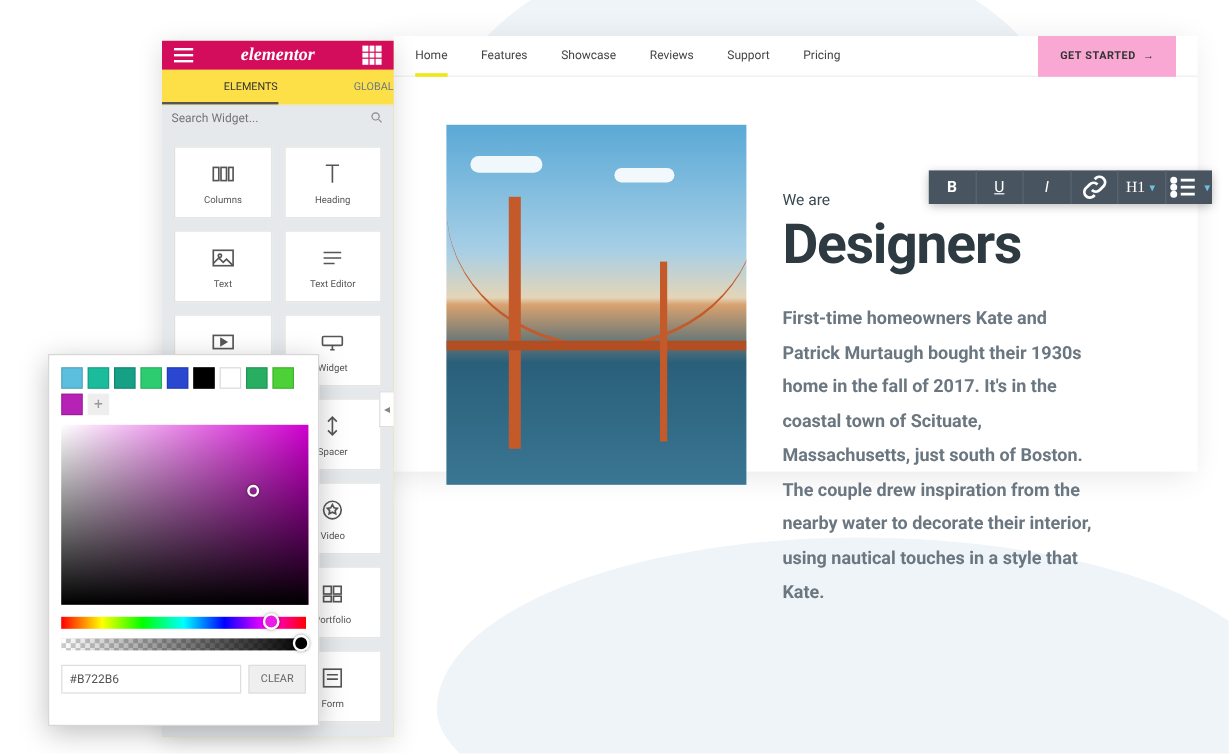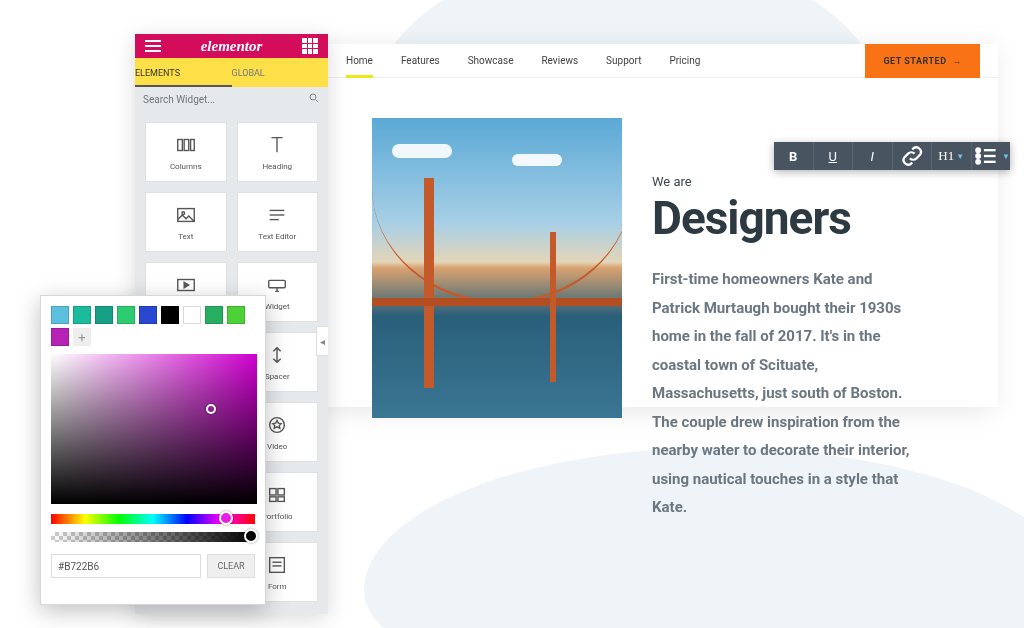--- a/index.html
+++ b/index.html
@@ -11,36 +11,36 @@
 
   
   .panel { position: absolute; left: 135px; top: 34px; width: 193px; height: 580px; background: #fde047; box-shadow: 0 4px 20px rgba(0,0,0,0.15); z-index: 3; display: flex; flex-direction: column; }
   .panel-header { height: 32px; background: #d30c5c; display: flex; align-items: center; justify-content: space-between; padding: 0 10px; color: #fff; }
   .panel-header .brand { font-family: cursive; font-size: 15px; font-weight: bold; font-style: italic; }
   .panel-header .hamb, .panel-header .grid-icn { width: 16px; height: 16px; display:flex; flex-direction:column; justify-content:space-around; cursor:pointer; }
   .panel-header .hamb span { height:2px; background:#fff; }
   .panel-header .grid-icn { display:grid; grid-template-columns:1fr 1fr 1fr; grid-template-rows:1fr 1fr 1fr; gap:1px; }
   .panel-header .grid-icn span { background:#fff; }
   .panel-tabs { display:flex; height: 30px; border-bottom: 1px solid #e6e9ec; }
-  .panel-tabs div { flex:1; text-align:left; font-size: 9px; line-height:30px; color:#6d7882; border-bottom:2px solid transparent; cursor:pointer; }
+  .panel-tabs div { flex:1; text-align:right; font-size: 9px; line-height:30px; color:#6d7882; border-bottom:2px solid transparent; cursor:pointer; }
   .panel-tabs div.active { border-bottom:2px solid #555; color:#333; }
   .panel-search { display:flex; align-items:center; height:28px; background:#e6e9ec; padding:1px 8px; }
   .panel-search input { border:none; background:transparent; flex:1; font-size:10px; color:#777; }
   .panel-search .sicon { color:#888; font-size:12px; }
   .widgets { padding:12px 10px; display:grid; grid-template-columns:1fr 1fr; gap:10px; background:#e6e9ec; }
   .widget { background:#fff; height:60px; border:1px solid #e0e0e0; display:flex; flex-direction:column; align-items:center; justify-content:center; gap:6px; cursor:pointer; }
   .widget .wicon { width:22px; height:22px; display:flex; align-items:center; justify-content:center; }
   .widget .wlabel { font-size:8px; color:#555; }
 
   
-  .preview { position:absolute; left:328px; top:44px; width:670px; height:363px; background:#fff; box-shadow: -4px 4px 25px rgba(0,0,0,0.1); z-index:2; }
+  .preview { position:absolute; left:328px; top:30px; width:670px; height:363px; background:#fff; box-shadow: -4px 4px 25px rgba(0,0,0,0.1); z-index:2; }
   .preview-nav { height:34px; border-bottom:1px solid #eee; display:flex; align-items:center; padding:0 18px; font-size:10px; }
   .preview-nav .navitem { margin-right:28px; color:#444; position:relative; cursor:pointer;}
   .preview-nav .navitem.active::after { content:''; position:absolute; left:0; right:0; bottom:-12px; height:3px; background:#ece81a; }
-  .preview-nav .cta { margin-left:auto; background:#f97316; color:#333; font-size:9px; font-weight:bold; padding:11px 18px; letter-spacing:0.5px; cursor:pointer; display:flex; align-items:center; gap:6px; height:34px;}
+  .preview-nav .cta { margin-left:auto; background:#f9a8d4; color:#333; font-size:9px; font-weight:bold; padding:11px 18px; letter-spacing:0.5px; cursor:pointer; display:flex; align-items:center; gap:6px; height:34px;}
   .preview-body { display:flex; gap:30px; padding:40px 44px; }
   .bridge-img { width:250px; height:300px; background: linear-gradient(180deg, #5aa9d6 0%, #a7cfe6 35%, #e3d5b8 48%, #d8a270 50%, #2a5f7a 66%, #3a7693 100%); position:relative; overflow:hidden; }
   .bridge-img::before, .bridge-img::after { content:''; position:absolute; background:#c45a2a; }
   .bridge-img::before { left:52px; top:60px; width:10px; height:210px; }
   .bridge-img::after { left:178px; top:114px; width:6px; height:150px; }
   .bridge-deck { position:absolute; left:0; right:0; top:180px; height:8px; background:#b24e22; }
   .bridge-cable1 { position:absolute; left:0; top:60px; width:260px; height:126px; border-top:3px solid #c45a2a; border-radius:140px 140px 0 0 / 126px 126px 0 0; transform:scaleY(-1); }
   .cloud { position:absolute; background:#fff; border-radius:20px; opacity:0.9; }
   .cloud.c1 { left:20px; top:26px; width:60px; height:14px; }
   .cloud.c2 { left:140px; top:36px; width:50px; height:12px; }

